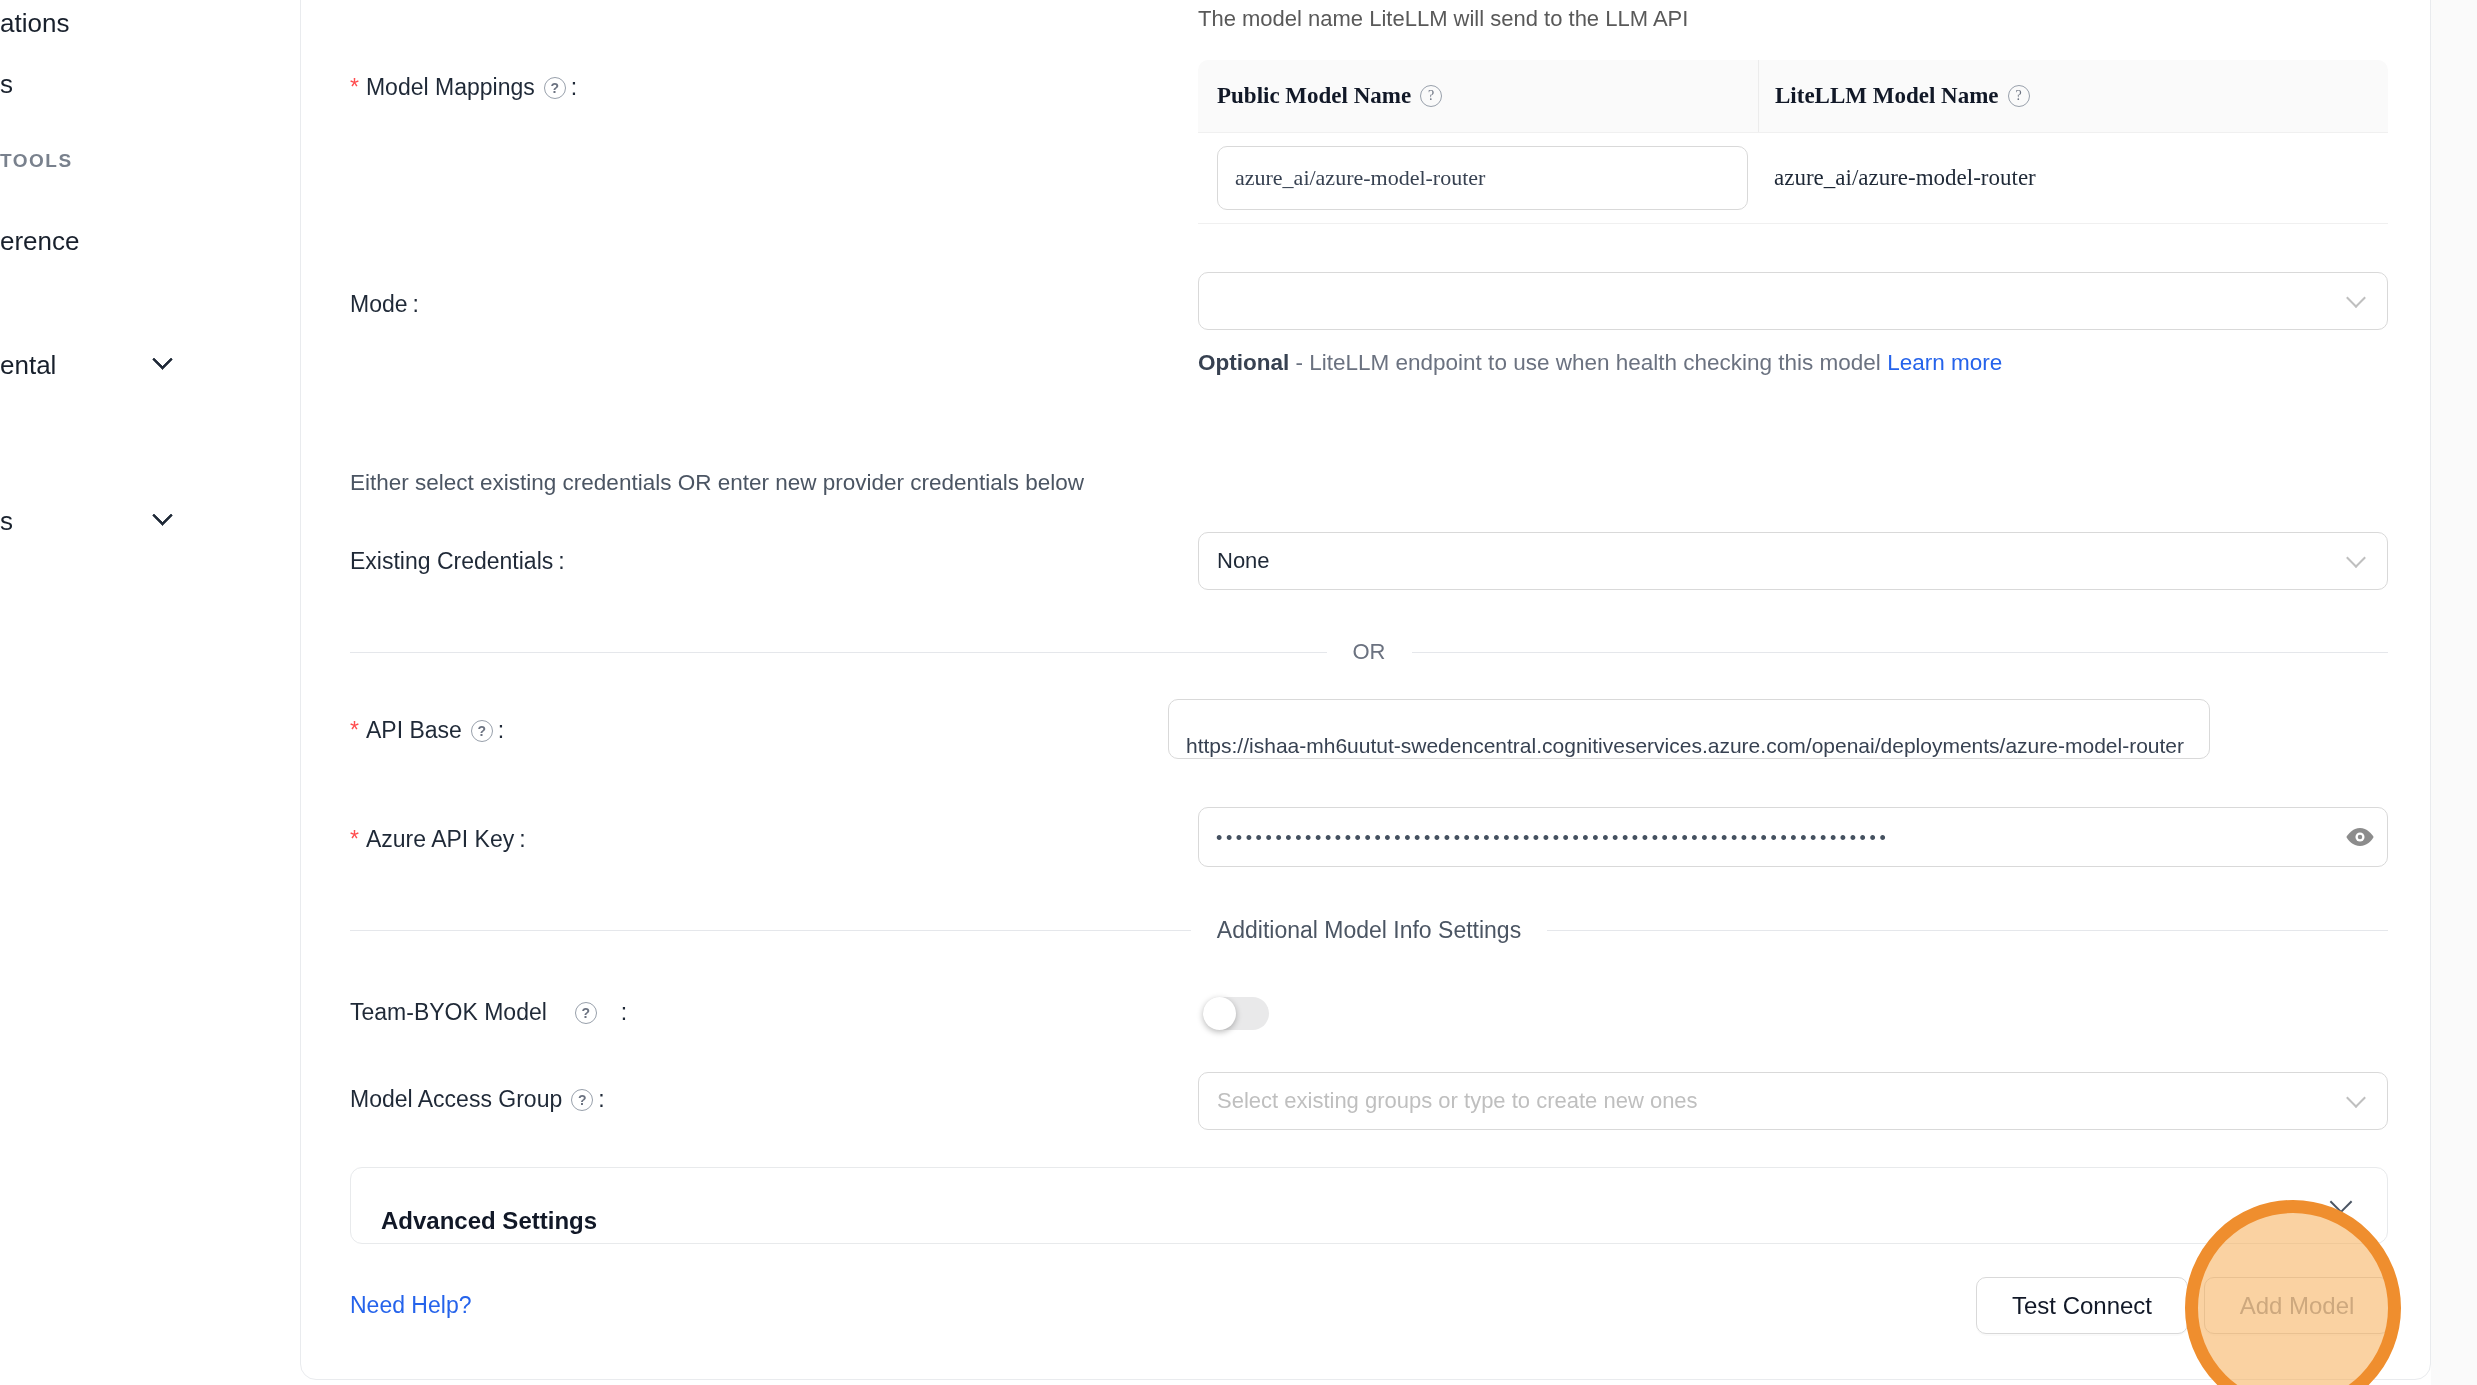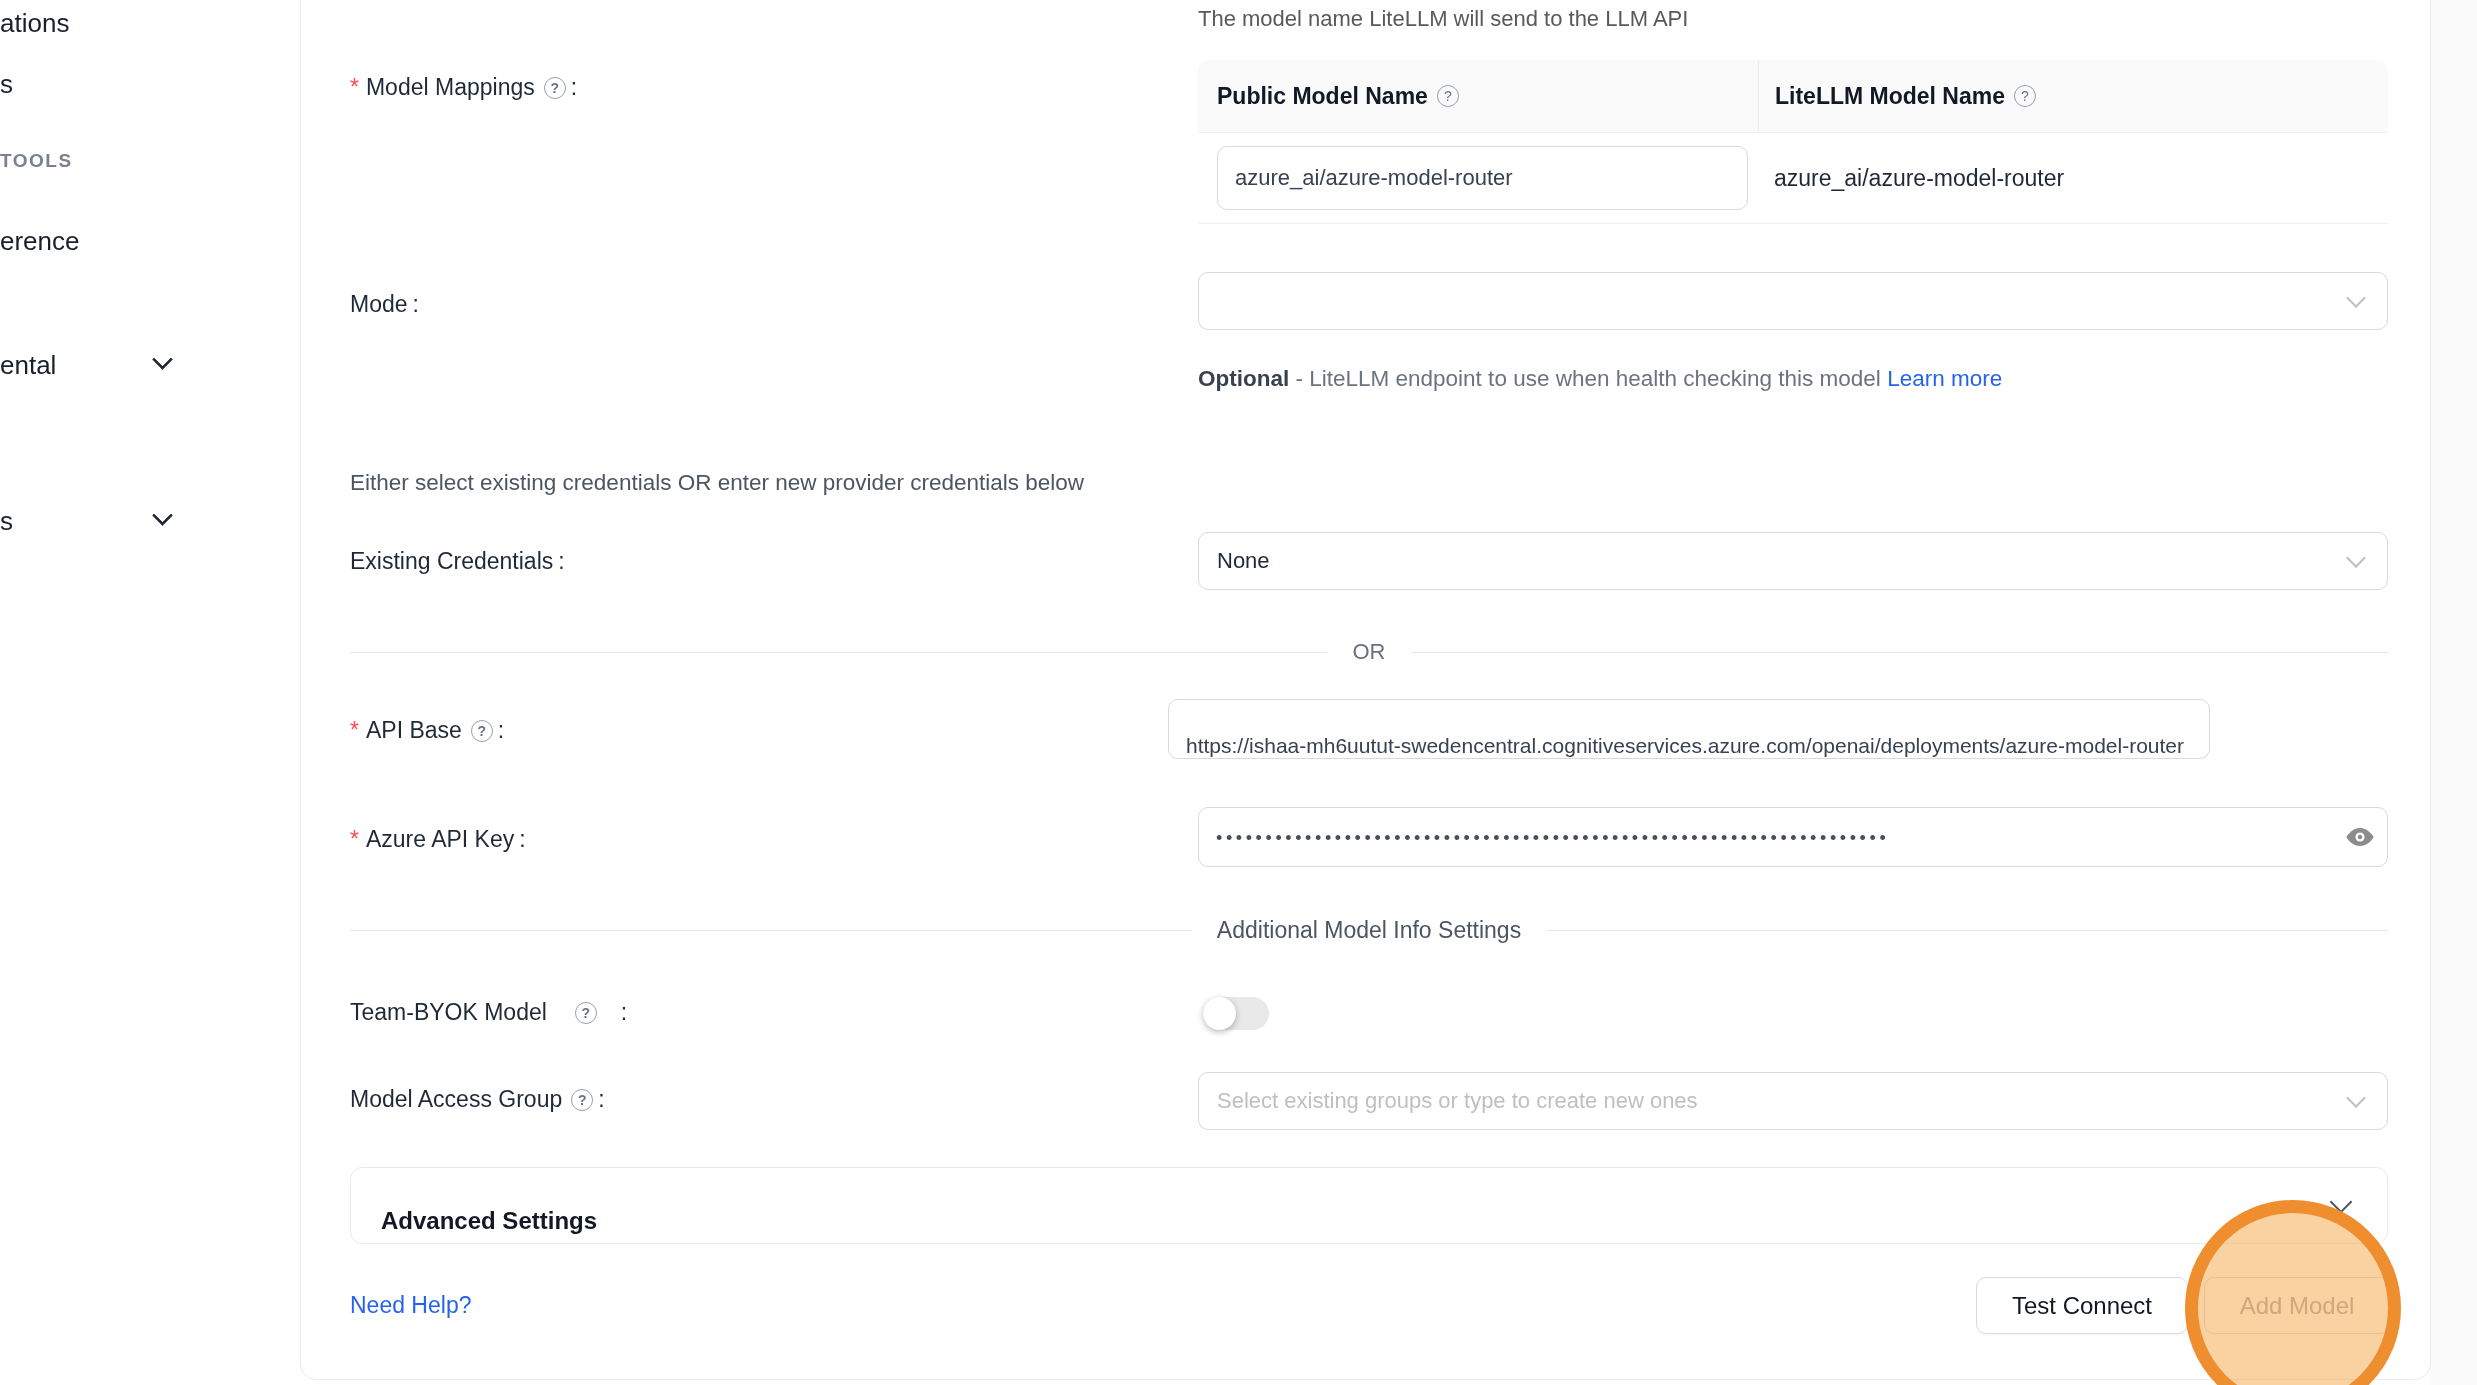--- a/index.html
+++ b/index.html
@@ -53,36 +53,36 @@
     display:flex; align-items:center; padding:0 17px; font-size:21px; color:#374151;
     overflow:hidden; cursor:text;
   }
   .input-box .val { white-space:nowrap; overflow:hidden; }
 
   .divider { display:flex; align-items:center; }
   .divider .line { flex:1; height:1px; background:#e5e7eb; }
   .divider .div-text { margin:0 26px; font-size:22px; color:#6b7280; white-space:nowrap; }
 
   
-  .mm-table { left:1198px; top:60px; width:1190px; }
+  .mm-table { left:1198px; top:60px; width:1190px;font-family:Liberation Serif, serif; }
   .mm-head { display:flex; height:72px; background:#fafafa; border-radius:10px 10px 0 0; }
   .mm-head .c1, .mm-row .c1 { width:560px; flex:none; }
   .mm-head .c2, .mm-row .c2 { flex:1; }
   .mm-head .cell { display:flex; align-items:center; font-size:23px; font-weight:700; color:#111827; }
   .mm-head .c1 { padding-left:19px; }
   .mm-head .c2 { padding-left:16px; border-left:1px solid #ececec; }
   .mm-row { display:flex; align-items:center; height:92px; border-top:1px solid #f0f0f0; border-bottom:1px solid #f0f0f0; }
   .mm-input {
     margin-left:19px; width:531px; height:64px; border:1px solid #d9d9d9; border-radius:10px;
     font-family:inherit; font-size:22px; color:#374151; padding:0 17px; outline:none; background:#fff;
   }
   .mm-row .c2 { padding-left:16px; font-size:23px; color:#1f2937; }
 
   
-  .mode-help { left:1198px; top:342px; width:840px; font-size:22.5px; line-height:41px; color:#6b7280;margin-top:16px; }
+  .mode-help { left:1198px; top:342px; width:840px; font-size:22.5px; line-height:41px; color:#6b7280; }
   .mode-help b { color:#374151; }
   .link { color:#2563eb; cursor:pointer; }
 
   
   .dots {
     flex:1; overflow:hidden; white-space:nowrap;
     font-size:18px; letter-spacing:3.6px; color:#44505f; padding-top:2px;
   }
   .eye-btn { flex:none; width:34px; height:34px; display:flex; align-items:center; justify-content:center; cursor:pointer; }
 

